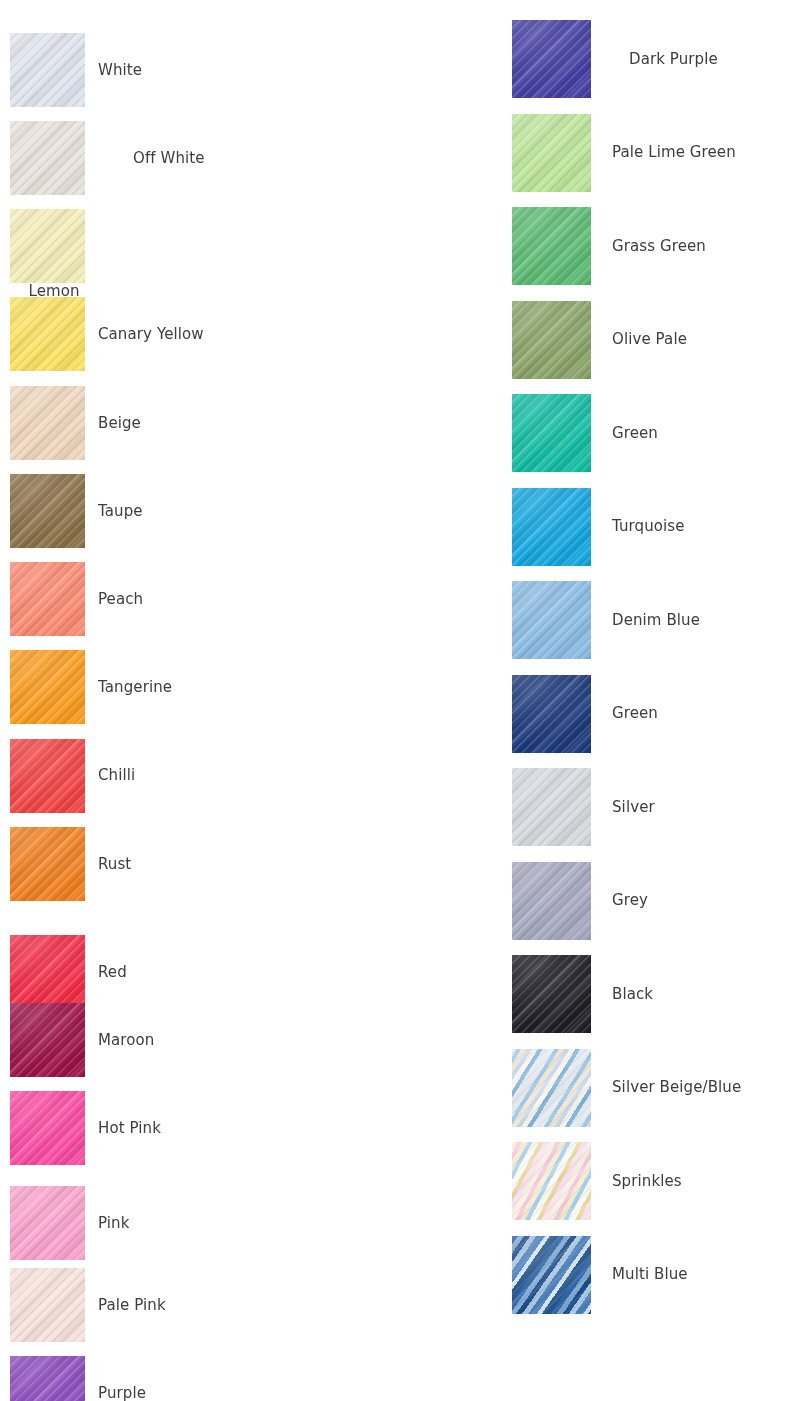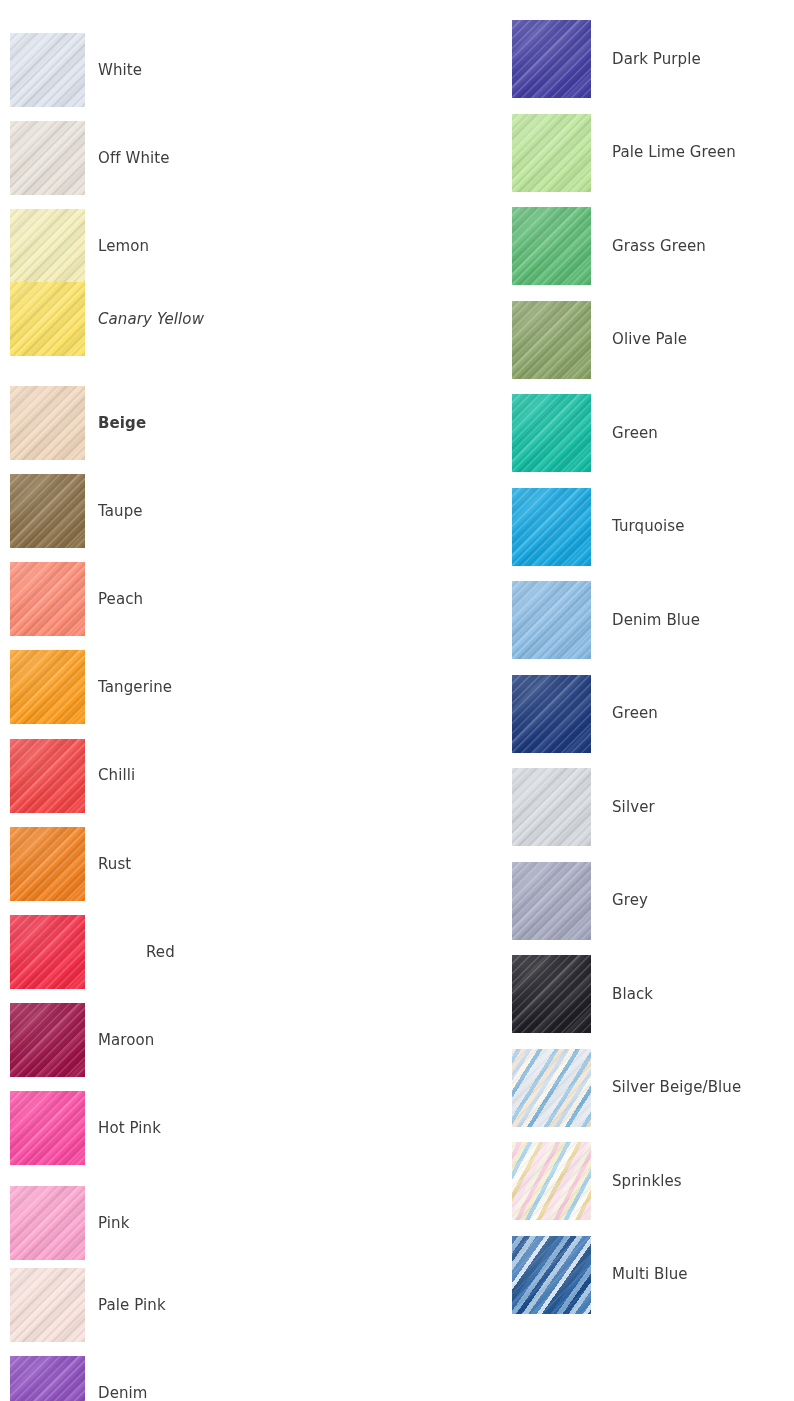--- a/index.html
+++ b/index.html
@@ -108,45 +108,45 @@
 
   <div class="column left">
       <div class="swatch-row" style="top: 33px; height: 74px;">
         <div class="swatch" style="background: rgb(223, 228, 238);">
           <span class="tex a"></span>
           <span class="tex b"></span>
           <span class="tex c"></span>
         </div>
         <span class="label">White</span>
       </div>
-      <div class="swatch-row" style="top: 121.2px; height: 74px;">
+      <div class="swatch-row" style="top: 121.2px; height: 74px; gap: 35px;">
         <div class="swatch" style="background: rgb(232, 226, 218);">
           <span class="tex a"></span>
           <span class="tex b"></span>
           <span class="tex c"></span>
         </div>
         <span class="label">Off White</span>
       </div>
-      <div class="swatch-row" style="top: 209.4px; height: 74px;">
+      <div class="swatch-row" style="top: 209.4px; height: 74px; flex-direction: column;">
         <div class="swatch" style="background: rgb(244, 238, 184);">
           <span class="tex a"></span>
           <span class="tex b"></span>
           <span class="tex c"></span>
         </div>
         <span class="label">Lemon</span>
       </div>
-      <div class="swatch-row" style="top: 282px; height: 74px; font-style: italic;">
+      <div class="swatch-row" style="top: 297px; height: 74px;">
         <div class="swatch" style="background: rgb(251, 226, 99);">
           <span class="tex a"></span>
           <span class="tex b"></span>
           <span class="tex c"></span>
         </div>
         <span class="label">Canary Yellow</span>
       </div>
-      <div class="swatch-row" style="top: 385.8px; height: 74px; font-weight: bold;">
+      <div class="swatch-row" style="top: 385.8px; height: 74px;">
         <div class="swatch" style="background: rgb(240, 215, 189);">
           <span class="tex a"></span>
           <span class="tex b"></span>
           <span class="tex c"></span>
         </div>
         <span class="label">Beige</span>
       </div>
       <div class="swatch-row" style="top: 474px; height: 74px;">
         <div class="swatch" style="background: rgb(138, 112, 72);">
           <span class="tex a"></span>
@@ -180,21 +180,21 @@
         <span class="label">Chilli</span>
       </div>
       <div class="swatch-row" style="top: 826.8px; height: 74px;">
         <div class="swatch" style="background: rgb(240, 128, 32);">
           <span class="tex a"></span>
           <span class="tex b"></span>
           <span class="tex c"></span>
         </div>
         <span class="label">Rust</span>
       </div>
-      <div class="swatch-row" style="top: 915px; height: 74px; gap: 48px;">
+      <div class="swatch-row" style="top: 935px; height: 74px;">
         <div class="swatch" style="background: rgb(242, 45, 70);">
           <span class="tex a"></span>
           <span class="tex b"></span>
           <span class="tex c"></span>
         </div>
         <span class="label">Red</span>
       </div>
       <div class="swatch-row" style="top: 1003.2px; height: 74px;">
         <div class="swatch" style="background: rgb(156, 19, 71);">
           <span class="tex a"></span>
@@ -226,25 +226,25 @@
           <span class="tex c"></span>
         </div>
         <span class="label">Pale Pink</span>
       </div>
       <div class="swatch-row" style="top: 1356px; height: 74px;">
         <div class="swatch" style="background: rgb(139, 75, 189);">
           <span class="tex a"></span>
           <span class="tex b"></span>
           <span class="tex c"></span>
         </div>
-        <span class="label">Denim</span>
+        <span class="label">Purple</span>
       </div>
     </div>
   <div class="column right">
-      <div class="swatch-row" style="top: 20px; height: 78px;">
+      <div class="swatch-row" style="top: 20px; height: 78px; gap: 17px;">
         <div class="swatch" style="background: rgb(69, 64, 163);">
           <span class="tex a"></span>
           <span class="tex b"></span>
           <span class="tex c"></span>
         </div>
         <span class="label">Dark Purple</span>
       </div>
       <div class="swatch-row" style="top: 113.5px; height: 78px;">
         <div class="swatch" style="background: rgb(188, 230, 154);">
           <span class="tex a"></span>

